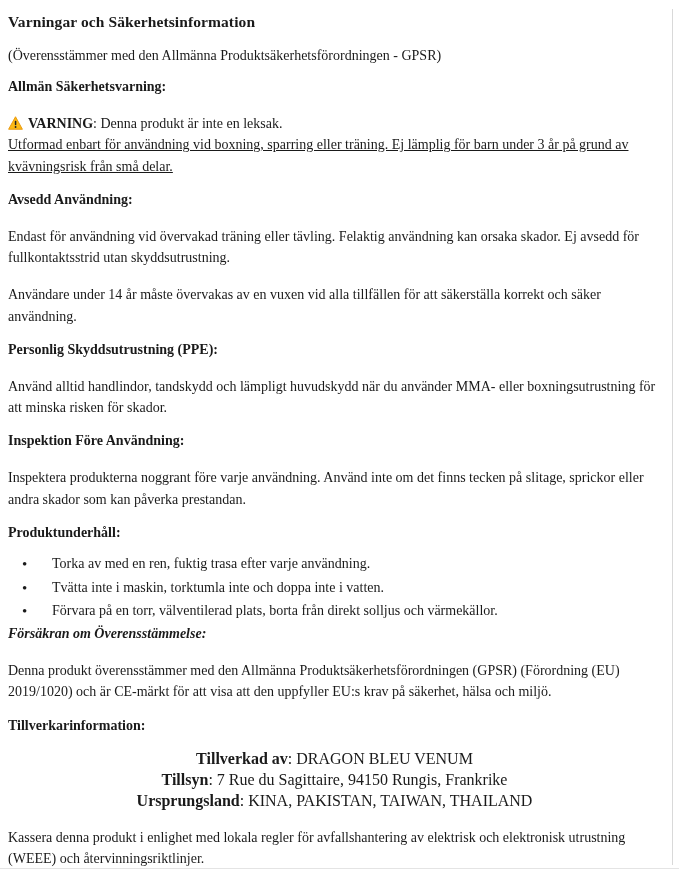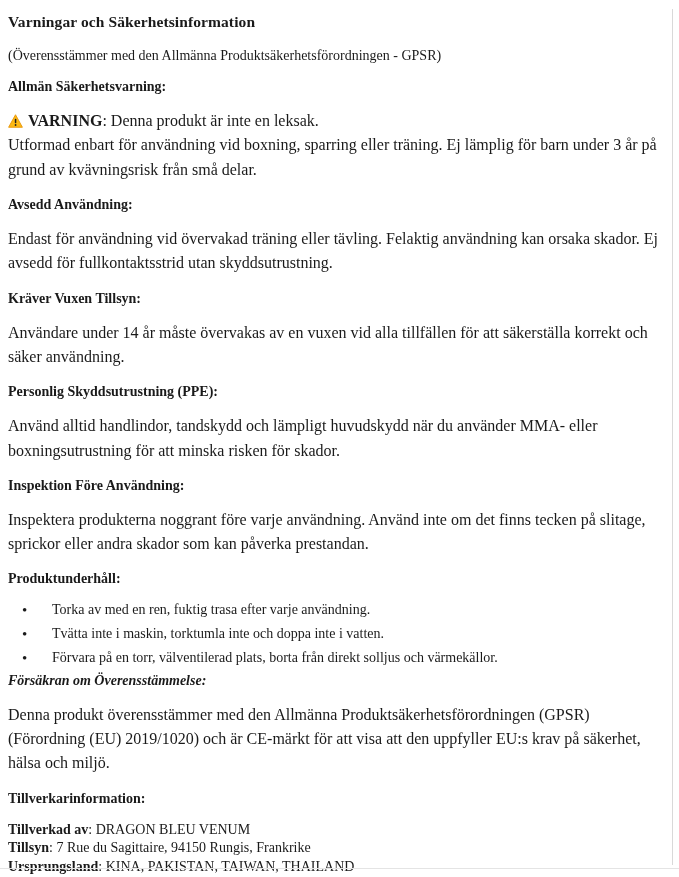--- a/index.html
+++ b/index.html
@@ -21,21 +21,21 @@
   .doc-title {
     font-size: 15.5px;
     font-weight: bold;
     margin: 0 0 17px 0;
     letter-spacing: 0.1px;
   }
   .doc-subtitle {
     font-size: 14px;
     margin: 0 0 12px 0;
   }
-  .blk { font-size: 16px; line-height: 1.52; margin: 8px 0 12px 0; }
+  .blk { font-size: 14px; line-height: 1.52; margin: 16px 0 12px 0; }
   .blk-heading {
     font-size: 14px;
     font-weight: bold;
     line-height: 1.5;
     margin: 0 0 12px 0;
   }
   .blk-heading.tight { margin-top: -3px; font-style: italic; }
   .warn-icon {
     display: inline-block;
     vertical-align: -2px;
@@ -51,21 +51,21 @@
     font-size: 14px;
   }
   .bullet-list li::before {
     content: "\2022";
     position: absolute;
     left: 14px;
     top: -1px;
     font-size: 15px;
   }
   .kv-block { margin: 0 0 12px 0; }
-  .kv-line { font-size: 14px; line-height: 1.32; }
+  .kv-line { font-size: 16px; line-height: 1.32; text-align: center; }
   .kv-line b { font-weight: bold; }
   .page-right-edge {
     position: absolute;
     top: 9px;
     bottom: 12px;
     right: 6px;
     width: 1px;
     background: #d9d9d9;
   }
   .page-bottom-edge {
@@ -82,24 +82,23 @@
 
 <div class="page">
   <h1 class="doc-title">Varningar och Säkerhetsinformation</h1>
   <p class="doc-subtitle">(Överensstämmer med den Allmänna Produktsäkerhetsförordningen - GPSR)</p>
   <div>
       <h2 class="blk-heading">Allmän Säkerhetsvarning:</h2>
       <p class="blk"><span class="warn-icon"><svg width="15" height="14" viewBox="0 0 24 22">
             <path d="M12 1 L23 21 H1 Z" fill="#FDB913" stroke="#E8960C" stroke-width="1.5" stroke-linejoin="round"></path>
             <rect x="10.9" y="7.5" width="2.4" height="7" rx="1" fill="#1f1f1f"></rect>
             <circle cx="12.1" cy="17.3" r="1.5" fill="#1f1f1f"></circle>
-          </svg></span><strong>VARNING</strong><span>: Denna produkt är inte en leksak.</span><span style="display: block;">Utformad enbart för användning vid boxning, sparring eller träning. Ej lämplig för barn under 3 år på grund av kvävningsrisk från små delar.</span></p>
+          </svg></span><strong>VARNING</strong><span>: Denna produkt är inte en leksak.</span><span style="display: block; text-decoration: underline;">Utformad enbart för användning vid boxning, sparring eller träning. Ej lämplig för barn under 3 år på grund av kvävningsrisk från små delar.</span></p>
       <h2 class="blk-heading">Avsedd Användning:</h2>
       <p class="blk">Endast för användning vid övervakad träning eller tävling. Felaktig användning kan orsaka skador. Ej avsedd för fullkontaktsstrid utan skyddsutrustning.</p>
-      <h2 class="blk-heading">Kräver Vuxen Tillsyn:</h2>
       <p class="blk">Användare under 14 år måste övervakas av en vuxen vid alla tillfällen för att säkerställa korrekt och säker användning.</p>
       <h2 class="blk-heading">Personlig Skyddsutrustning (PPE):</h2>
       <p class="blk">Använd alltid handlindor, tandskydd och lämpligt huvudskydd när du använder MMA- eller boxningsutrustning för att minska risken för skador.</p>
       <h2 class="blk-heading">Inspektion Före Användning:</h2>
       <p class="blk">Inspektera produkterna noggrant före varje användning. Använd inte om det finns tecken på slitage, sprickor eller andra skador som kan påverka prestandan.</p>
       <h2 class="blk-heading">Produktunderhåll:</h2>
       <ul class="bullet-list">
         <li>Torka av med en ren, fuktig trasa efter varje användning.</li>
         <li>Tvätta inte i maskin, torktumla inte och doppa inte i vatten.</li>
         <li>Förvara på en torr, välventilerad plats, borta från direkt solljus och värmekällor.</li>

